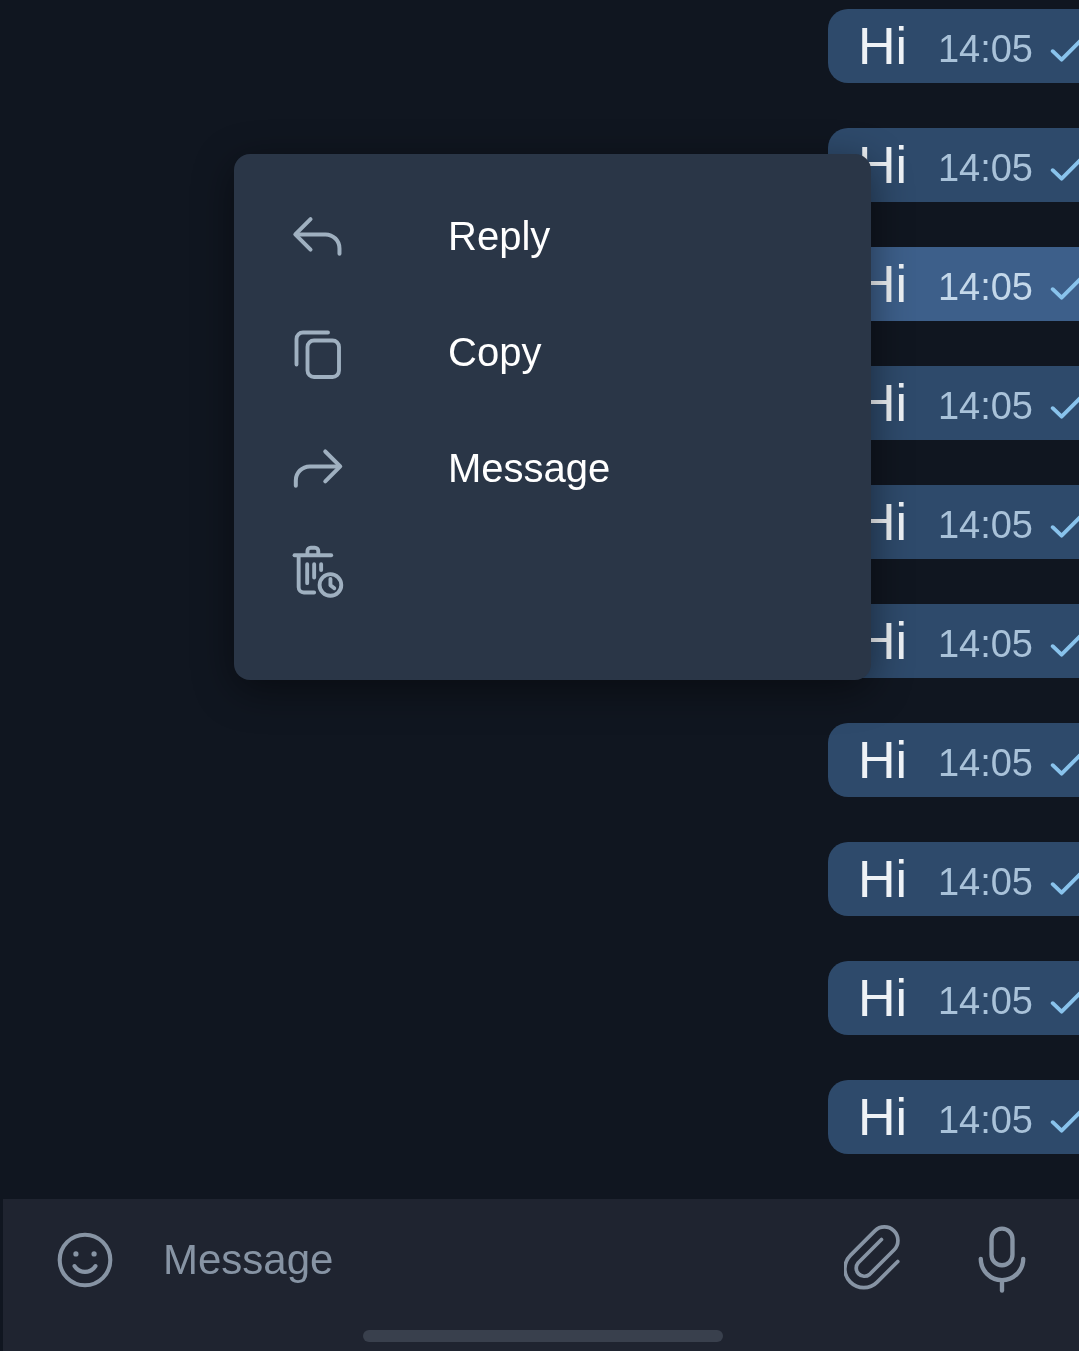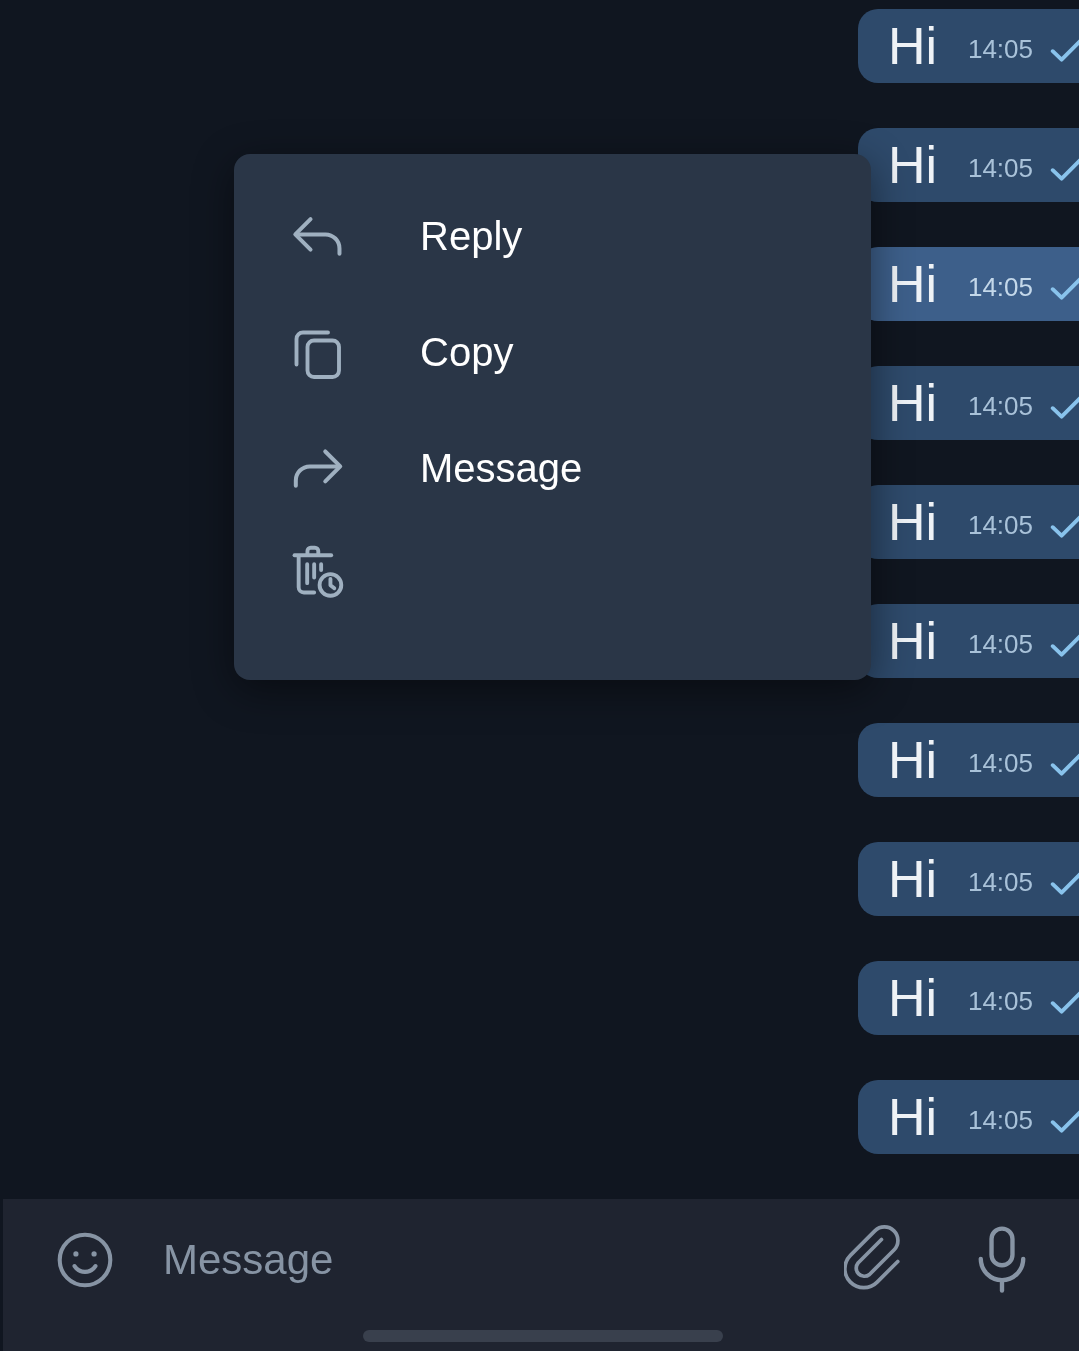--- a/index.html
+++ b/index.html
@@ -76,21 +76,21 @@
     line-height: 46px;
     white-space: nowrap;
   }
   .bubble-meta {
     display: flex;
     align-items: center;
     gap: 16px;
     padding-bottom: 4px;
   }
   .bubble-time {
-    font-size: 26px;
+    font-size: 38px;
     color: #a9c2d9;
     line-height: 31px;
     white-space: nowrap;
   }
   .bubble.selected .bubble-time {
     color: #c4d8ea;
   }
   .check-icon {
     display: block;
     width: 36px;
@@ -130,21 +130,21 @@
     display: flex;
     align-items: center;
     justify-content: center;
     color: #9fb0c0;
   }
   .menu-icon svg {
     display: block;
   }
 
   .menu-texts {
-    margin-left: 72px;
+    margin-left: 100px;
     display: flex;
     flex-direction: column;
     justify-content: center;
   }
   .menu-label {
     font-size: 40px;
     color: #ffffff;
     line-height: 48px;
     white-space: nowrap;
   }

